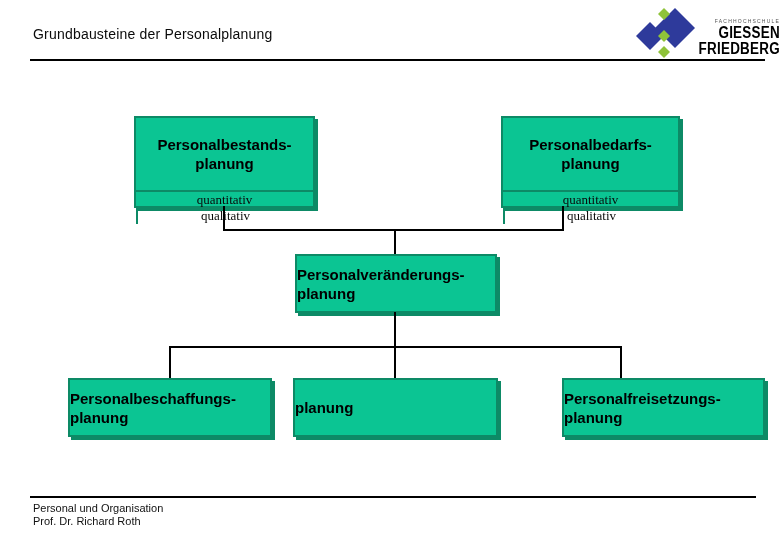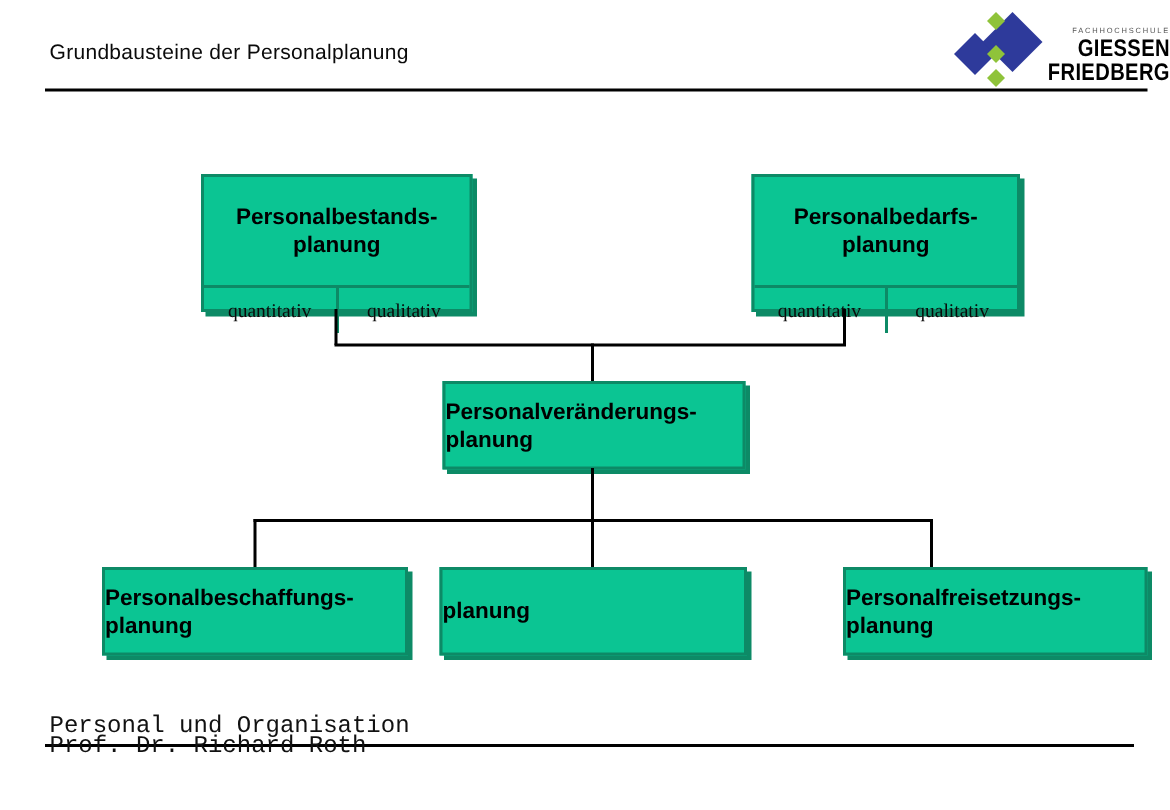--- a/index.html
+++ b/index.html
@@ -29,31 +29,31 @@
   
   .box{
     position:absolute;background:var(--box-fill);
     border:2px solid var(--box-border);
     box-shadow:3px 3px 0 var(--box-border);
     text-align:center;color:#000;
   }
   .box-label{font-weight:bold;font-size:15px;line-height:19px;display:block;}
   .center-v{display:flex;flex-direction:column;align-items:flex-start;justify-content:center;height:100%;}
   .group-title{height:72px;display:flex;flex-direction:column;align-items:center;justify-content:center;}
-  .group-cells{display:flex;height:32px;border-top:2px solid var(--box-border);}
+  .group-cells{display:flex;height:32px;border-top:2px solid var(--box-border);flex-direction:column;}
   .group-cell{
     flex:1;display:flex;align-items:center;justify-content:center;
     font-family:"Liberation Serif",serif;font-size:13px;color:#0a0a0a;
   }
   .group-cell + .group-cell{border-left:2px solid var(--box-border);}
   .connector{position:absolute;background:var(--line-color);}
   
   .footer-text{
-    left:33px;top:478px;font-family:Liberation Mono, monospace;
-    font-size:16px;line-height:13px;color:#111;
+    left:33px;top:502px;font-family:Liberation Sans, sans-serif;
+    font-size:11px;line-height:13px;color:#111;
   }
 </style>
 </head>
 <body>
 
 <div class="abs page-title">Grundbausteine der Personalplanung</div>
 <div class="rule" style="left:30px;top:59px;width:735px;height:2px;"></div>
 
 <div class="abs logo">
   <span>

